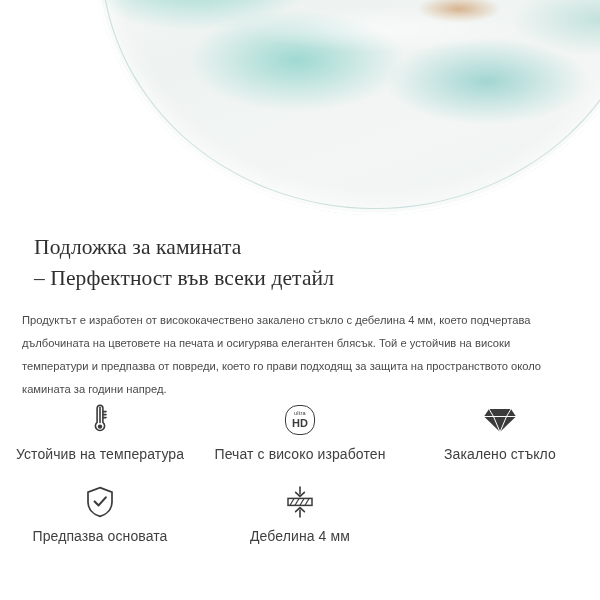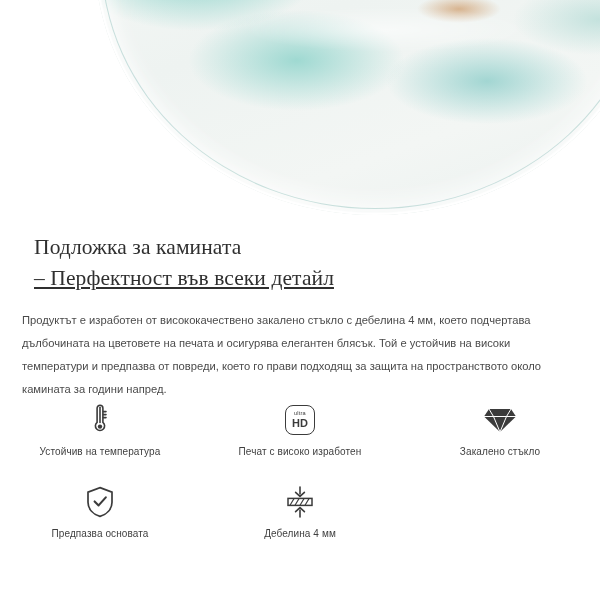--- a/index.html
+++ b/index.html
@@ -116,21 +116,21 @@
   .headline {
     margin: 0;
     padding: 0 34px;
     font-family: "Liberation Serif", serif;
     font-size: 21.5px;
     line-height: 1.42;
     font-weight: 400;
     color: #2f2f2f;
     letter-spacing: 0.1px;
   }
-  .headline .line2 { display: block; text-decoration: underline; }
+  .headline .line2 { display: block; }
 
   .body-copy {
     margin: 16px 0 0 0;
     padding: 0 22px;
     font-size: 11.2px;
     line-height: 2.05;
     color: #4a4a4a;
     font-weight: 400;
   }
 
@@ -156,32 +156,32 @@
   .feature-icon {
     height: 40px;
     display: flex;
     align-items: center;
     justify-content: center;
     color: #3b3b3b;
   }
 
   .feature-label {
     margin-top: 6px;
-    font-size: 10px;
+    font-size: 14px;
     color: #3f3f3f;
     text-align: right;
     letter-spacing: 0.1px;
     white-space: nowrap;
   }
 
   .ultrahd-box {
     width: 30px;
     height: 30px;
     border: 1.6px solid #3b3b3b;
-    border-radius: 8px;
+    border-radius: 13px;
     display: flex;
     flex-direction: column;
     align-items: center;
     justify-content: center;
     line-height: 1;
   }
   .ultrahd-box .u1 { font-size: 5.6px; letter-spacing: 0.2px; }
   .ultrahd-box .u2 { font-size: 11px; font-weight: bold; margin-top: 1px; }
 
   svg { display: block; }

